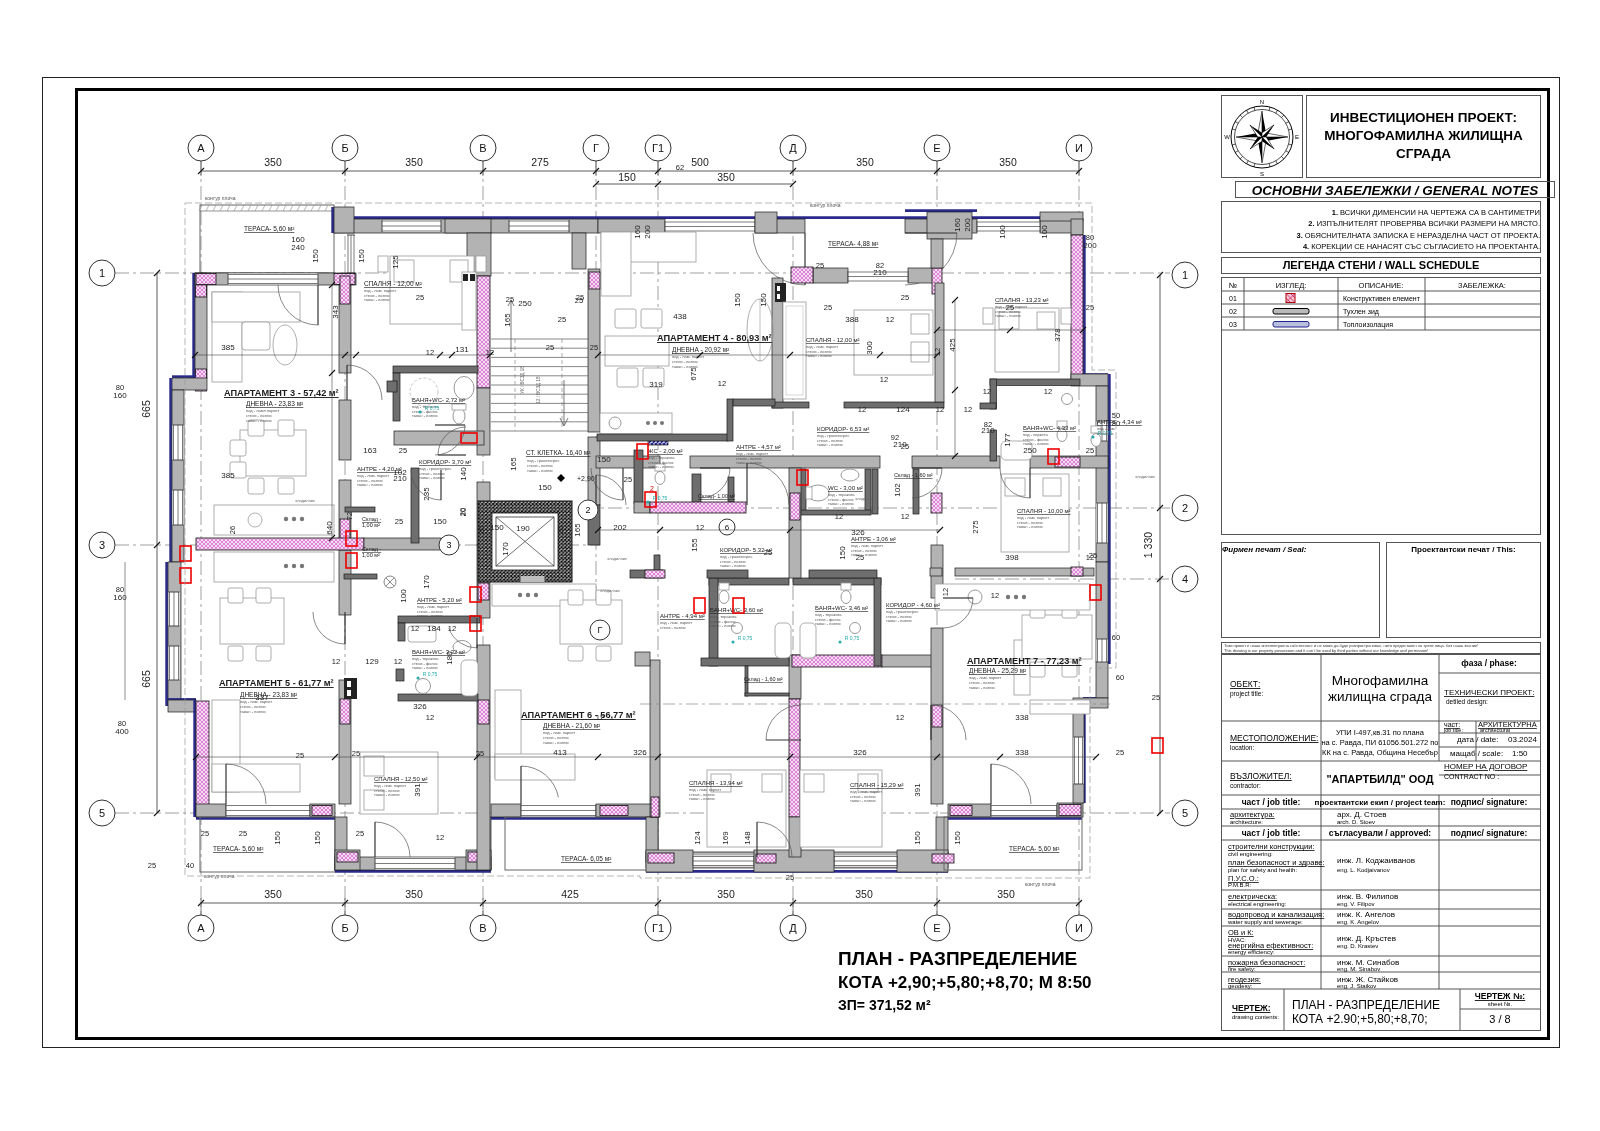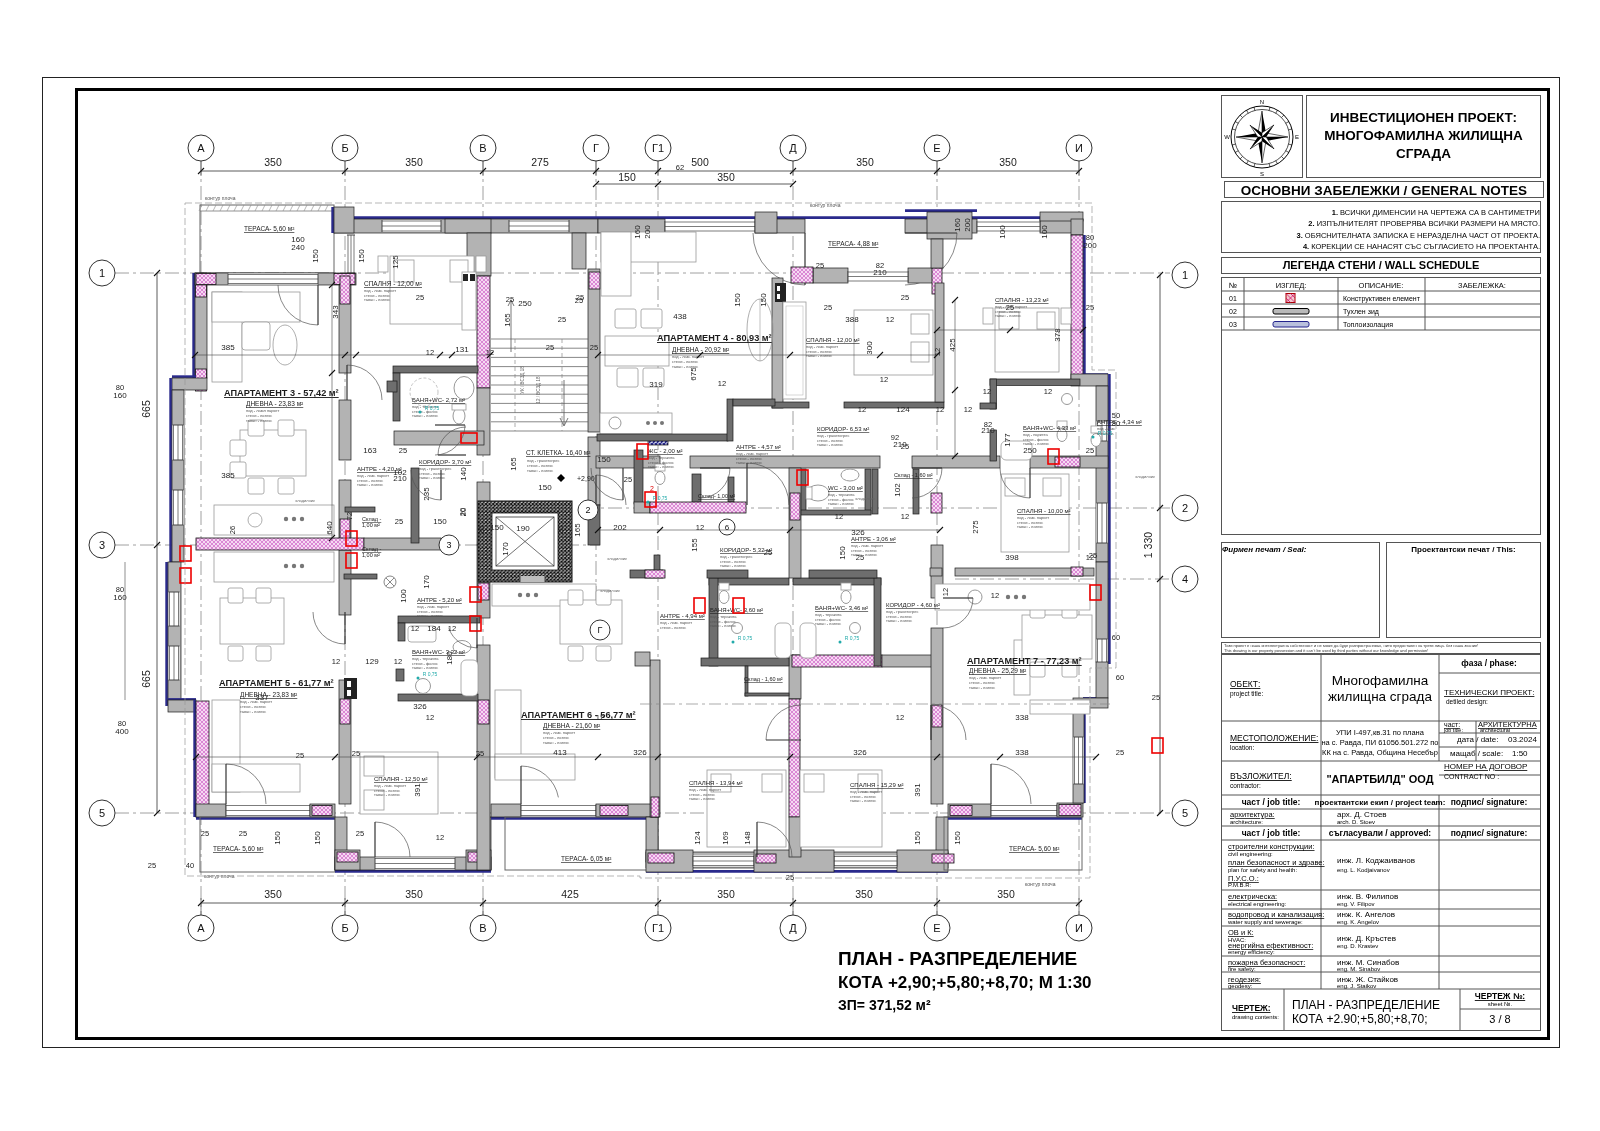--- a/index.html
+++ b/index.html
@@ -1338,21 +1338,21 @@
     <text x="-35" y="2" text-anchor="middle" font-size="6" fill="#000">W</text>
     <text x="35" y="2" text-anchor="middle" font-size="6" fill="#000">E</text>
    </g>
   </svg>
  </div>
 
  <div class="abs tb" style="left:85px;top:0;width:235px;height:83px;text-align:center;">
   <div style="font-size:13.5px;font-weight:bold;line-height:1.35;padding-top:13px;">ИНВЕСТИЦИОНЕН ПРОЕКТ:<br>МНОГОФАМИЛНА ЖИЛИЩНА<br>СГРАДА</div>
  </div>
 
- <div class="abs tb" style="left:3px;top:86px;width:320px;height:17px;text-align:center;">
+ <div class="abs tb" style="left:14px;top:86px;width:320px;height:17px;text-align:center;font-style:italic;">
   <div style="font-size:13.5px;font-weight:bold;padding-top:1px;">ОСНОВНИ ЗАБЕЛЕЖКИ / GENERAL NOTES</div>
  </div>
 
  <div class="abs tb" style="left:0;top:106px;width:320px;height:52px;padding:5px 0 0 10px;font-size:7.5px;line-height:1.5;text-align:right;">
   <div><b>1.</b> ВСИЧКИ ДИМЕНСИИ НА ЧЕРТЕЖА СА В САНТИМЕТРИ</div>
   <div><b>2.</b> ИЗПЪЛНИТЕЛЯТ ПРОВЕРЯВА ВСИЧКИ РАЗМЕРИ НА МЯСТО.</div>
   <div><b>3.</b> ОБЯСНИТЕЛНАТА ЗАПИСКА Е НЕРАЗДЕЛНА ЧАСТ ОТ ПРОЕКТА.</div>
   <div><b>4.</b> КОРЕКЦИИ СЕ НАНАСЯТ СЪС СЪГЛАСИЕТО НА ПРОЕКТАНТА.</div>
  </div>
 
@@ -1498,16 +1498,16 @@
     <text x="278" y="344" text-anchor="middle" font-size="8.5" font-weight="bold" text-decoration="underline">ЧЕРТЕЖ №:</text>
     <text x="278" y="351" text-anchor="middle" font-size="6">sheet №.</text>
     <text x="278" y="368" text-anchor="middle" font-size="11">3 / 8</text>
    </g>
   </svg>
  </div>
 </div>
 
 <div class="abs" style="left:838px;top:948px;width:420px;color:#000;">
  <div style="font-size:19px;font-weight:bold;">ПЛАН - РАЗПРЕДЕЛЕНИЕ</div>
- <div style="font-size:17px;font-weight:bold;margin-top:3px;">КОТА +2,90;+5,80;+8,70; М 1:30</div>
+ <div style="font-size:17px;font-weight:bold;margin-top:3px;">КОТА +2,90;+5,80;+8,70; М 8:50</div>
  <div style="font-size:14px;font-weight:bold;margin-top:4px;">ЗП= 371,52 м²</div>
 </div>
 </div>
 
 </body></html>

